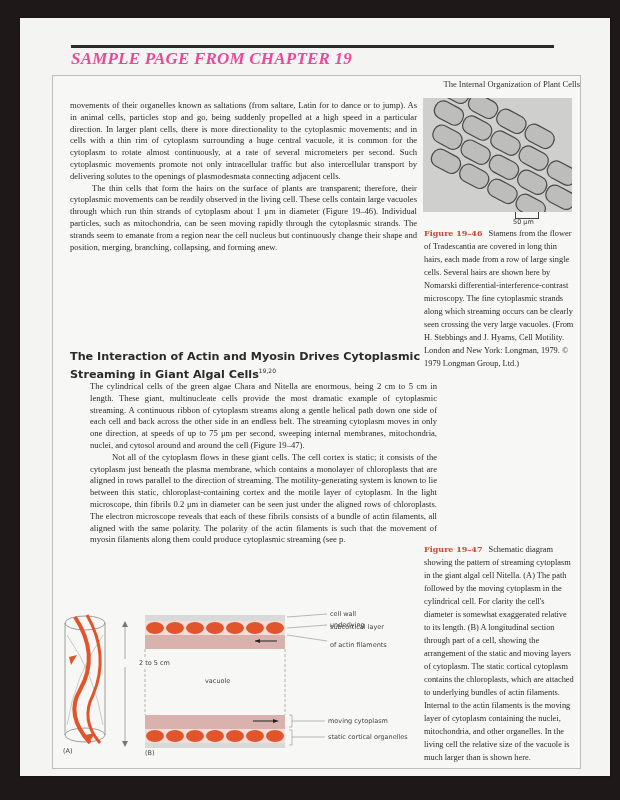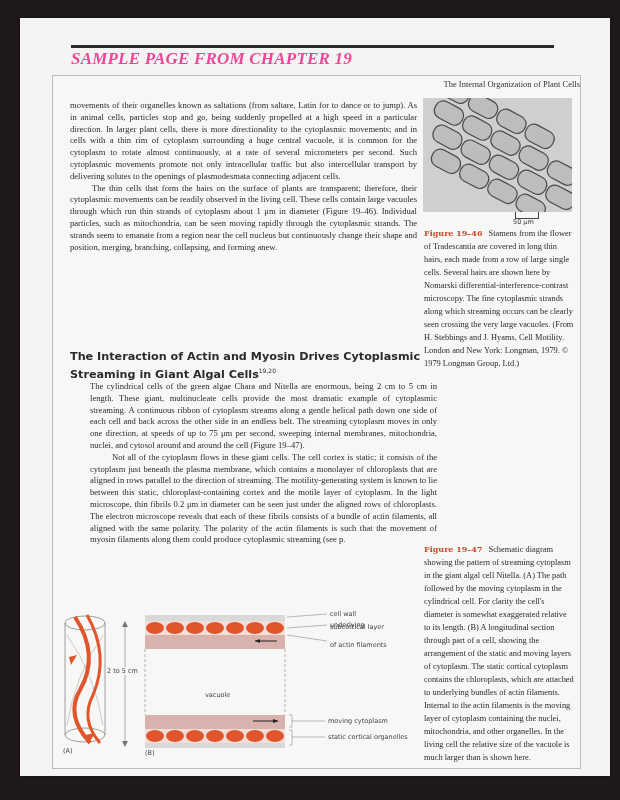--- a/index.html
+++ b/index.html
@@ -182,23 +182,23 @@
     <rect x="90" y="148" width="140" height="5" fill="#d9d9d9"></rect>
 
     <line x1="232" y1="22" x2="272" y2="19" stroke="#777" stroke-width="0.5"></line>
     <line x1="232" y1="33" x2="272" y2="30" stroke="#777" stroke-width="0.5"></line>
     <line x1="232" y1="40" x2="272" y2="46" stroke="#777" stroke-width="0.5"></line>
     <path d="M234 120 L237 120 L237 132 L234 132" stroke="#777" stroke-width="0.5" fill="none"></path>
     <path d="M234 135 L237 135 L237 150 L234 150" stroke="#777" stroke-width="0.5" fill="none"></path>
     <line x1="237" y1="126" x2="270" y2="126" stroke="#777" stroke-width="0.5"></line>
     <line x1="237" y1="142" x2="270" y2="142" stroke="#777" stroke-width="0.5"></line>
   </svg>
-  <span class="diag-label" style="left:52px; top:72px; background:#f7f7f5;">2 to 5 cm</span>
+  <span class="diag-label" style="left:52px; top:64px; background:#f7f7f5;padding-left:32px;">2 to 5 cm</span>
   <span class="diag-label" style="left:8px; top:152px;">(A)</span>
   <span class="diag-label" style="left:90px; top:154px;">(B)</span>
-  <span class="diag-label" style="left:150px; top:96px;">vacuole</span>
+  <span class="diag-label" style="left:150px; top:82px;">vacuole</span>
   <span class="diag-label" style="left:275px; top:15px;">cell wall</span>
   <span class="diag-label" style="left:275px; top:26px;">underlying</span>
   <span class="diag-label" style="left:275px; top:28px;">subcortical layer</span>
   <span class="diag-label" style="left:275px; top:46px;">of actin filaments</span>
   <span class="diag-label" style="left:273px; top:122px;">moving cytoplasm</span>
   <span class="diag-label" style="left:273px; top:138px;">static cortical organelles</span>
 </div>
 
 </body></html>

